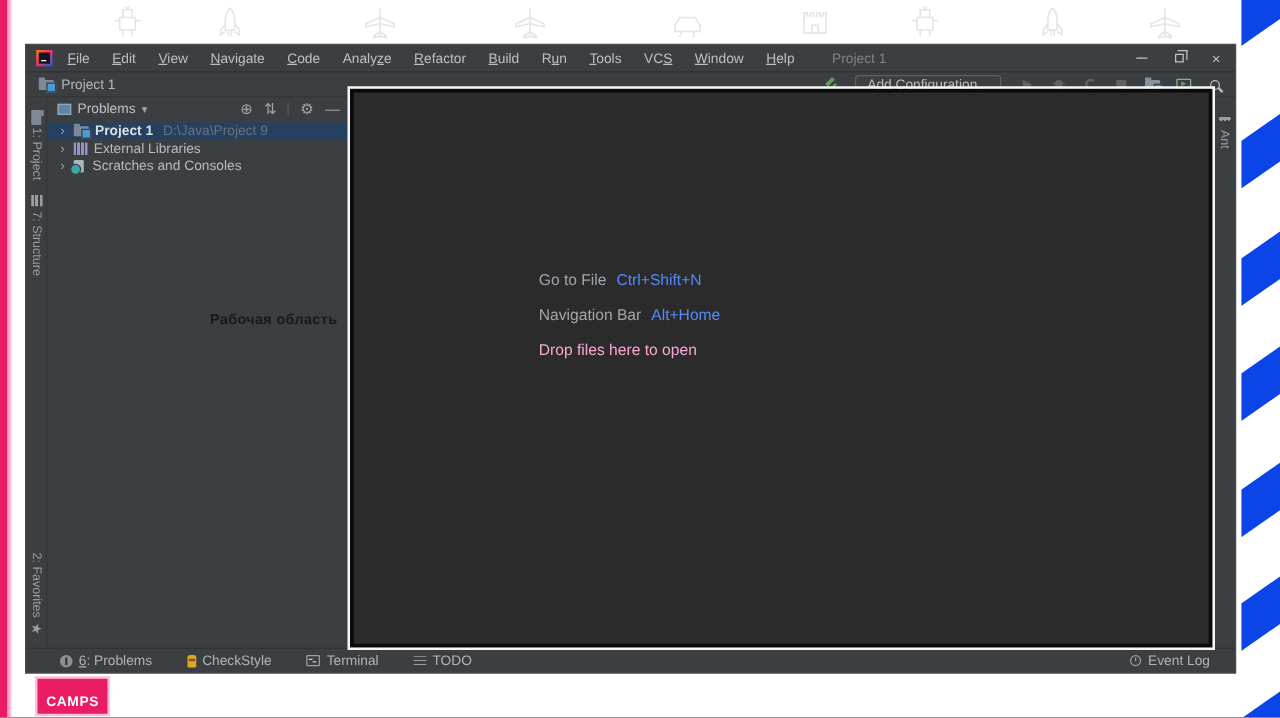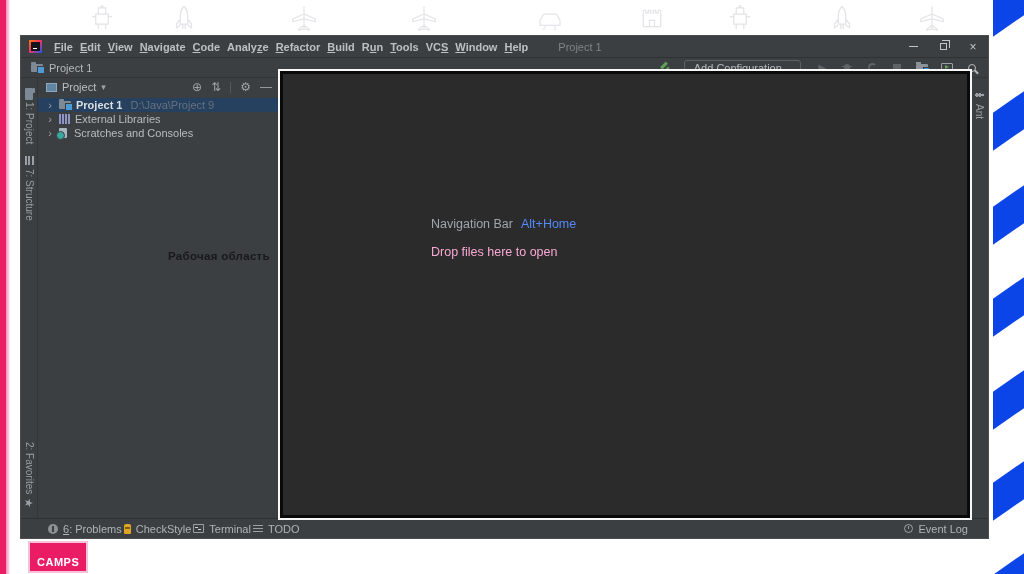--- a/index.html
+++ b/index.html
@@ -21,21 +21,21 @@
   
   .ide{position:absolute;left:21px;top:36px;width:967px;height:502px;background:#3c3f41;
     box-shadow:0 0 0 1px #4a4c4e;color:#bdc0c2;font-size:11px;}
 
   
   .titlebar{height:22px;display:flex;align-items:center;padding-left:8px;border-bottom:1px solid #2f3133;}
   .logo{width:13px;height:13px;margin-right:10px;position:relative;
     background:linear-gradient(135deg,#f97a12,#fe315d 45%,#0b5df6);}
   .logo::after{content:"";position:absolute;left:2px;top:2px;right:2px;bottom:2px;background:#15151c;}
   .logo::before{content:"";position:absolute;left:4px;bottom:4px;width:4px;height:1px;background:#fff;z-index:1;}
-  .menu{display:flex;gap:3px;font-weight:bold;}
+  .menu{display:flex;gap:14px;}
   .menu-item{color:#bdc0c2;padding:0 2px;cursor:default;}
   .win-title{color:#7f8487;margin-left:28px;}
   .win-btns{margin-left:auto;display:flex;align-items:center;height:100%;}
   .win-btn{width:30px;height:100%;display:flex;align-items:center;justify-content:center;color:#c2c5c7;font-size:12px;}
   .ic-min{width:9px;height:1px;background:#c2c5c7;display:inline-block;}
   .ic-restore{width:7px;height:7px;border:1px solid #c2c5c7;position:relative;display:inline-block;}
   .ic-restore::before{content:"";position:absolute;left:1px;top:-4px;width:7px;height:7px;
     border-top:1px solid #c2c5c7;border-right:1px solid #c2c5c7;}
 
   
@@ -112,21 +112,21 @@
     border:3px solid #0a0a0a;outline:2px solid #f8f8f8;z-index:5;}
   .shortcuts{position:absolute;left:148px;top:144px;font-size:12.5px;}
   .sc-line{display:flex;gap:8px;margin-bottom:15px;line-height:13px;}
   .sc-label{color:#a0a6ad;}
   .sc-keys{color:#548af7;}
   .drop-hint{color:#f9a8d4;line-height:13px;}
 
   
   .statusbar{height:20px;display:flex;align-items:center;border-top:1px solid #2e3032;
     padding:0 20px 0 27px;color:#b0b4b7;}
-  .sb-items{display:flex;align-items:center;gap:2px;}
+  .sb-items{display:flex;align-items:center;gap:28px;}
   .sb-item{display:flex;align-items:center;gap:5px;}
   .sb-right{margin-left:auto;display:flex;align-items:center;gap:5px;}
   .ic-err{width:10px;height:10px;border-radius:50%;background:#8d9194;position:relative;display:inline-block;}
   .ic-err::after{content:"";position:absolute;left:4px;top:2px;width:2px;height:6px;background:#3c3f41;}
   .ic-cs{width:7px;height:10px;background:#e0a526;border-radius:2px 2px 1px 1px;position:relative;display:inline-block;}
   .ic-cs::after{content:"";position:absolute;left:1px;top:3px;right:1px;height:2px;background:#7a5c12;}
   .ic-term{width:11px;height:9px;background:#9aa0a6;border-radius:1px;position:relative;display:inline-block;}
   .ic-term::before{content:"";position:absolute;left:1px;top:1px;right:1px;bottom:1px;background:#3c3f41;}
   .ic-term::after{content:"";position:absolute;left:2px;top:3px;width:3px;height:1px;background:#cfd3d6;box-shadow:3px 2px 0 #cfd3d6;}
   .ic-todo{width:10px;height:8px;display:inline-block;background:
@@ -261,21 +261,21 @@
           <div class="vtab bottom">
             <span class="vlabel">2: Favorites</span>
             <span class="ticon ic-star">★</span>
           </div>
         </div>
 
       <div class="panel">
         <div class="panel-head">
           <span class="panel-title">
             <span class="ic-panelproj"></span>
-            <span>Project</span>
+            <span>Problems</span>
             <span class="caret">▾</span>
           </span>
           <span class="panel-icons">
             <span>⊕</span>
             <span>⇅</span>
             <span class="sep"></span>
             <span>⚙</span>
             <span>—</span>
           </span>
         </div>
@@ -305,20 +305,24 @@
           <div class="vtab">
             <span class="ticon ic-ant"></span>
             <span class="vlabel">Ant</span>
           </div>
         </div>
     </div>
 
     <div class="editor-hl">
       <div class="shortcuts" id="shortcuts">
           <div class="sc-line">
+            <span class="sc-label">Go to File</span>
+            <span class="sc-keys">Ctrl+Shift+N</span>
+          </div>
+          <div class="sc-line">
             <span class="sc-label">Navigation Bar</span>
             <span class="sc-keys">Alt+Home</span>
           </div>
           <div class="drop-hint">Drop files here to open</div>
         </div>
     </div>
 
     <div class="statusbar">
       <span class="sb-items" id="sb-items">
           <span class="sb-item">

